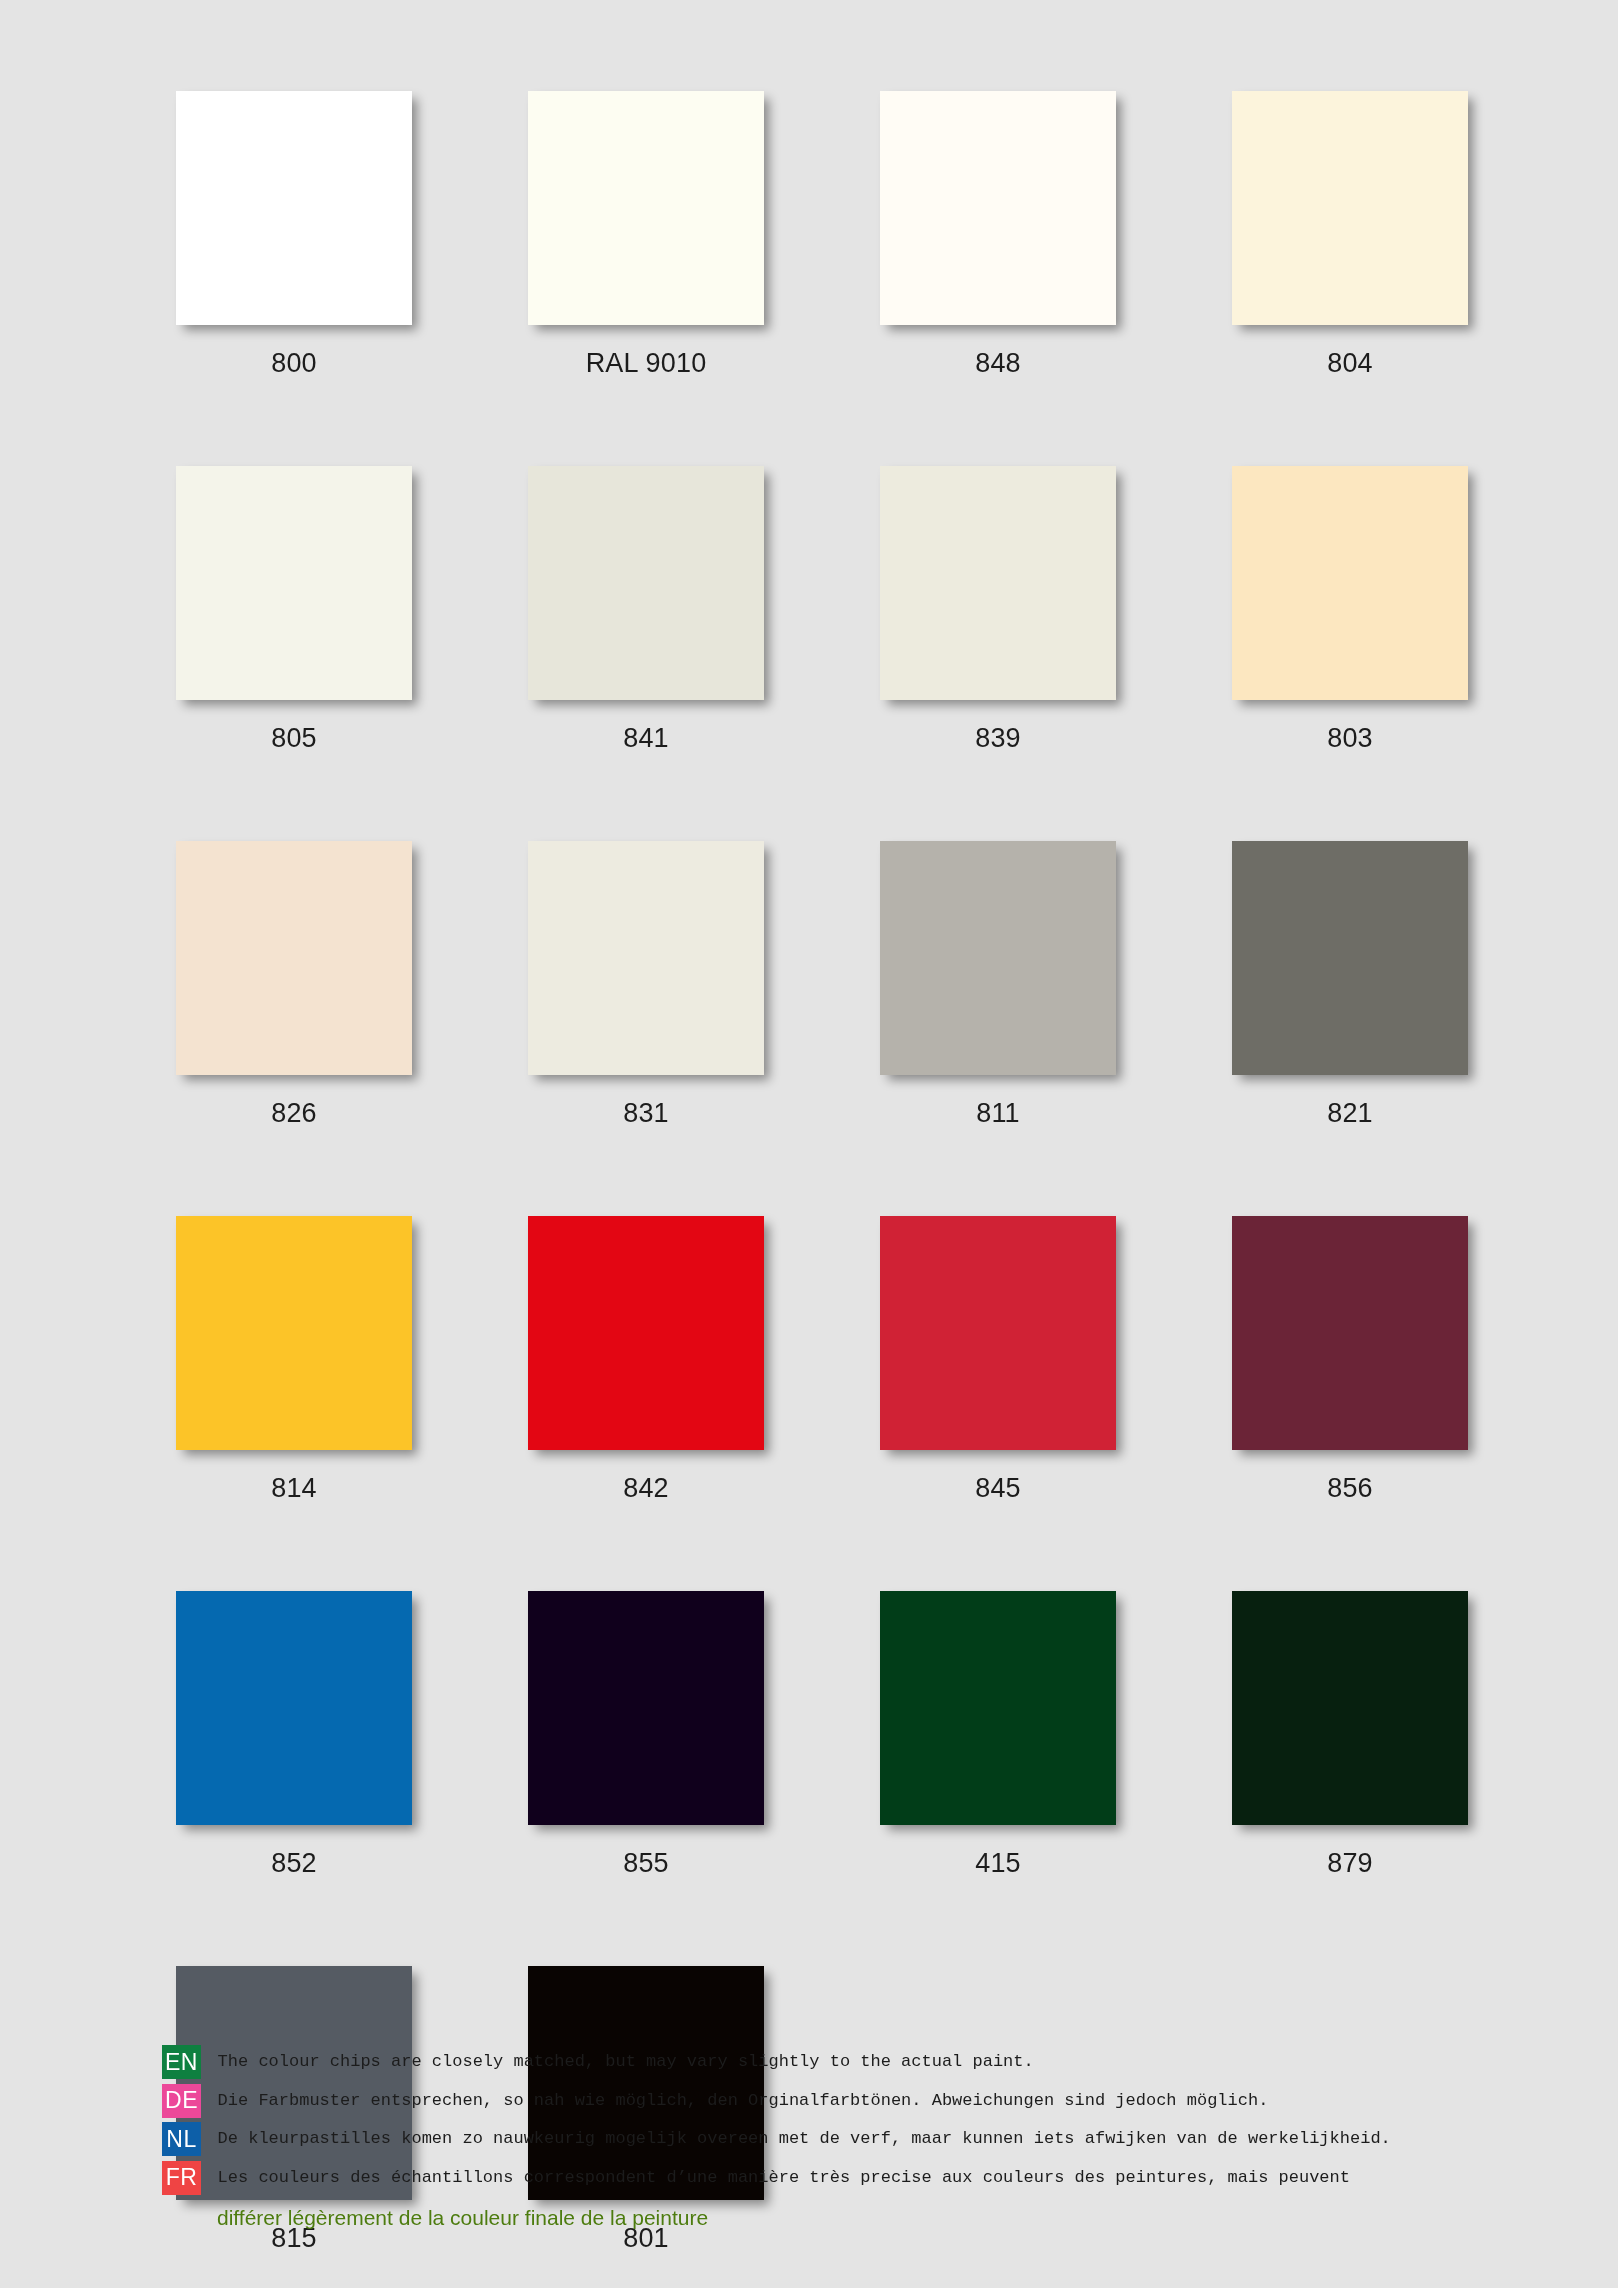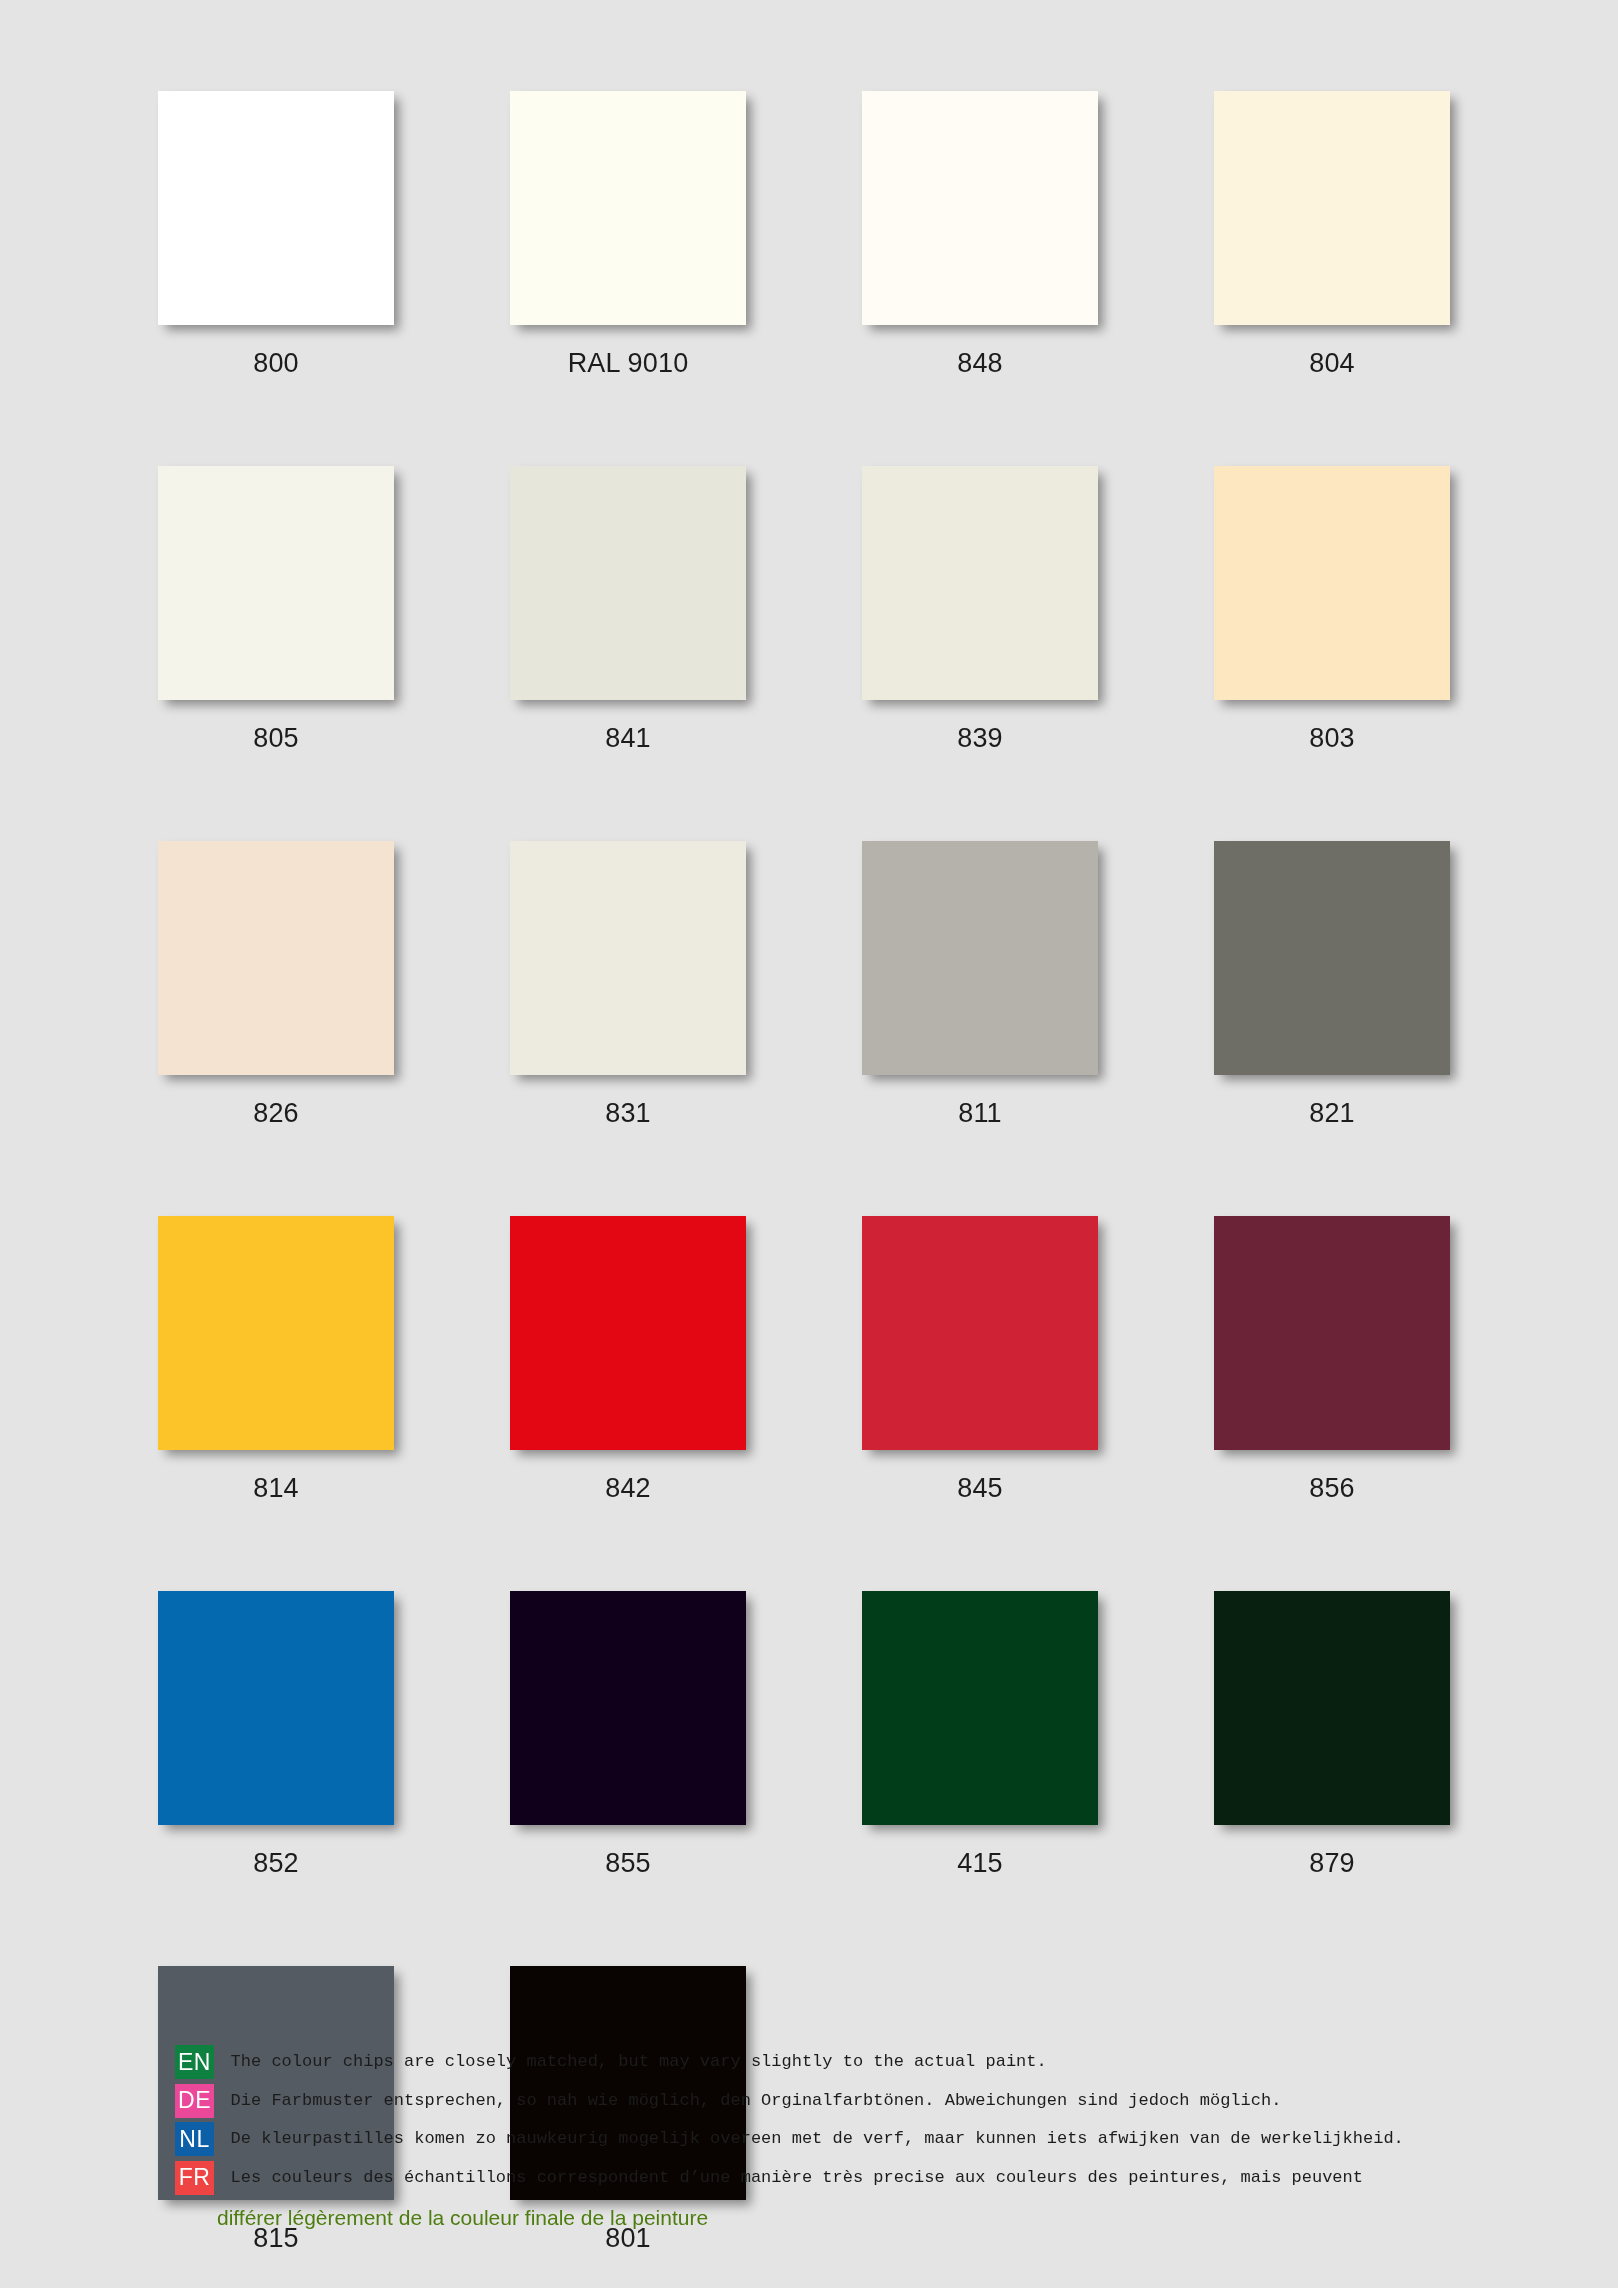--- a/index.html
+++ b/index.html
@@ -16,21 +16,21 @@
 
   .page {
     position: relative;
     width: 1619px;
     height: 2289px;
     background: #e4e4e4;
   }
 
   .swatch-grid {
     position: absolute;
-    left: 158px;
+    left: 176px;
     top: 91px;
     width: 1298px;
     display: grid;
     grid-template-columns: repeat(4, 236px);
     column-gap: 116px;
     row-gap: 89px;
   }
 
   .swatch-cell {
     width: 236px;
@@ -60,21 +60,20 @@
     position: absolute;
     left: 162px;
     top: 2045px;
     width: 1320px;
   }
 
   .legend-row {
     display: flex;
     align-items: flex-start;
     margin-bottom: 4.6px;
-    margin-left: 13px;
   }
 
   .legend-badge {
     flex: 0 0 auto;
     width: 39px;
     height: 34px;
     display: flex;
     align-items: center;
     justify-content: center;
     color: #ffffff;

